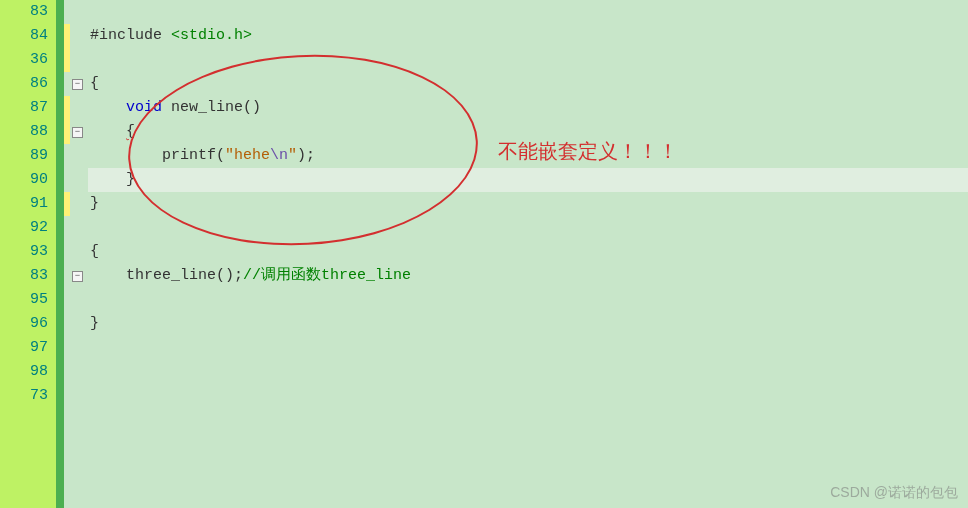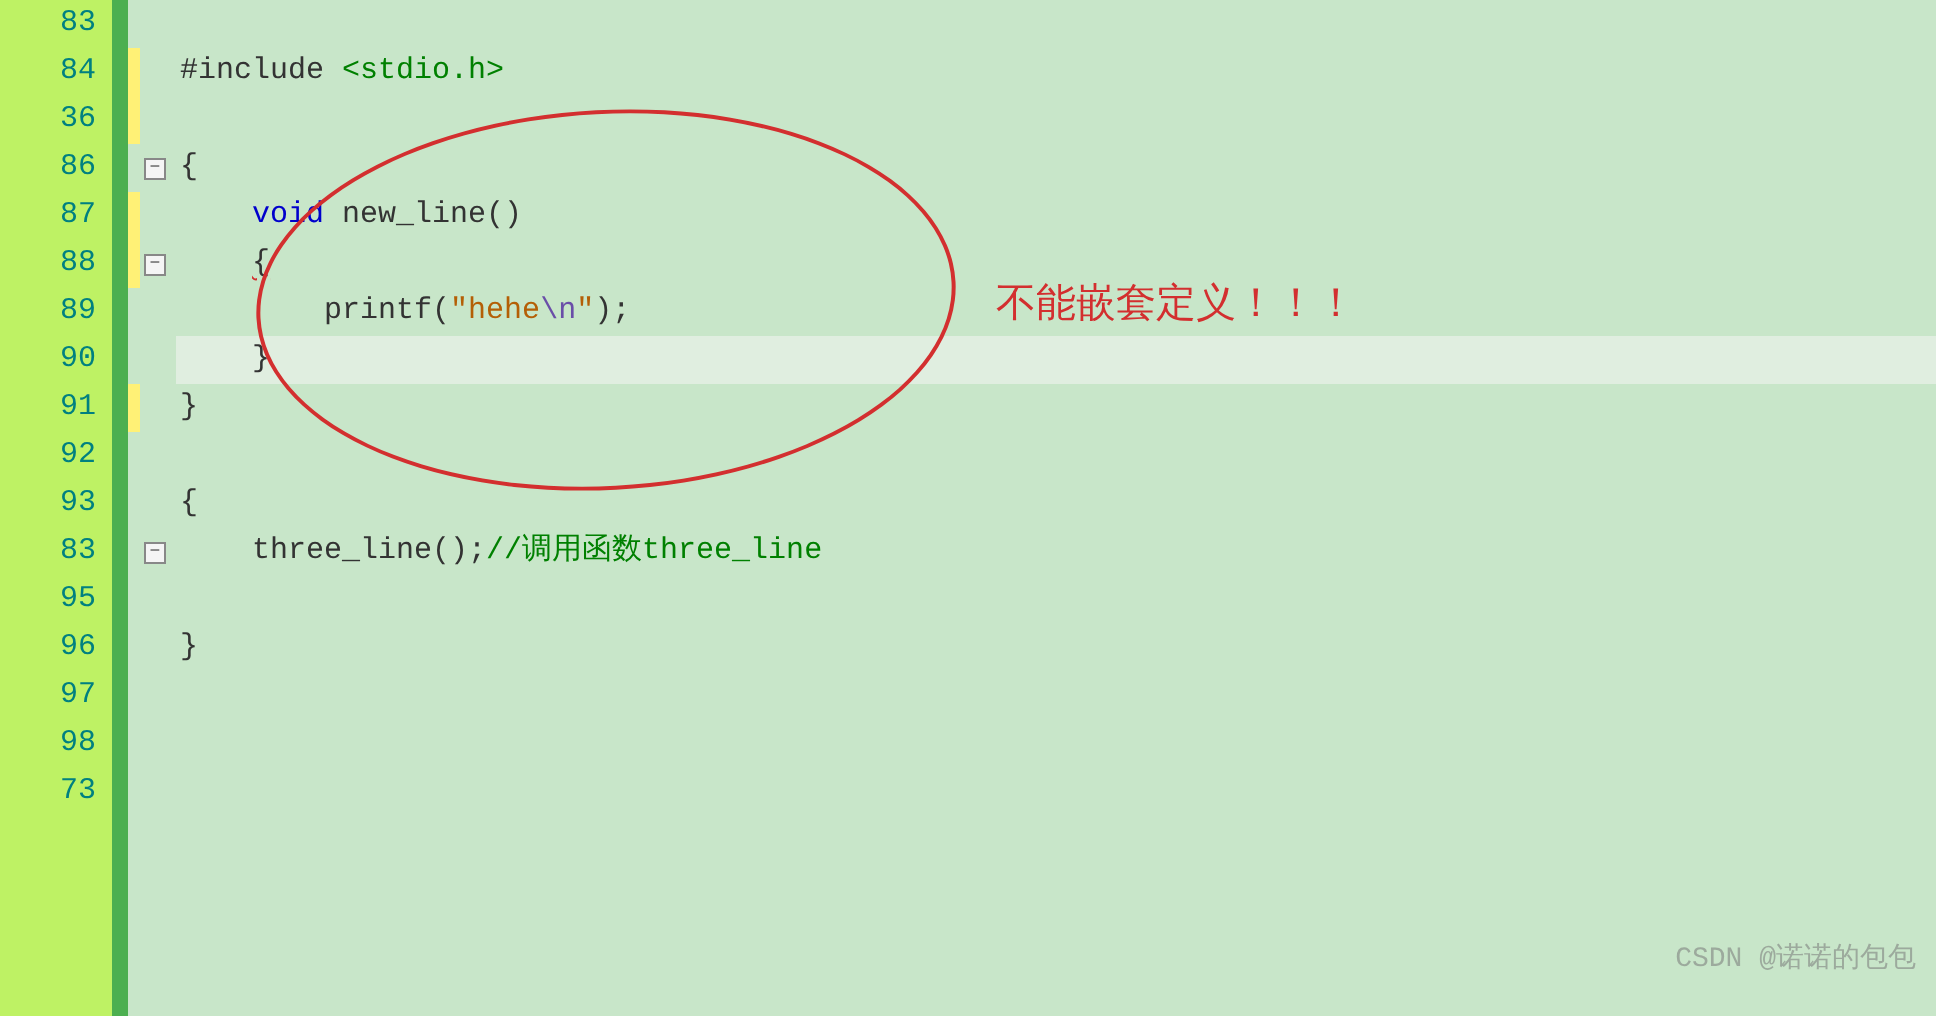--- a/index.html
+++ b/index.html
@@ -103,23 +103,23 @@
       width: 350px;
       height: 190px;
       left: 40px;
       top: 55px;
       pointer-events: none;
       transform: rotate(-3deg);
     }
     .watermark {
       position: absolute;
       right: 10px;
-      bottom: 20px;
+      bottom: 6px;
       color: rgba(120,120,120,0.55);
-      font-family: Liberation Mono, monospace;
+      font-family: Liberation Sans, sans-serif;
       font-size: 14px;
     }
     .squiggle {
       text-decoration: underline wavy #d32f2f;
       text-decoration-thickness: 1px;
     }
   </style>
 </head>
 <body>
 

